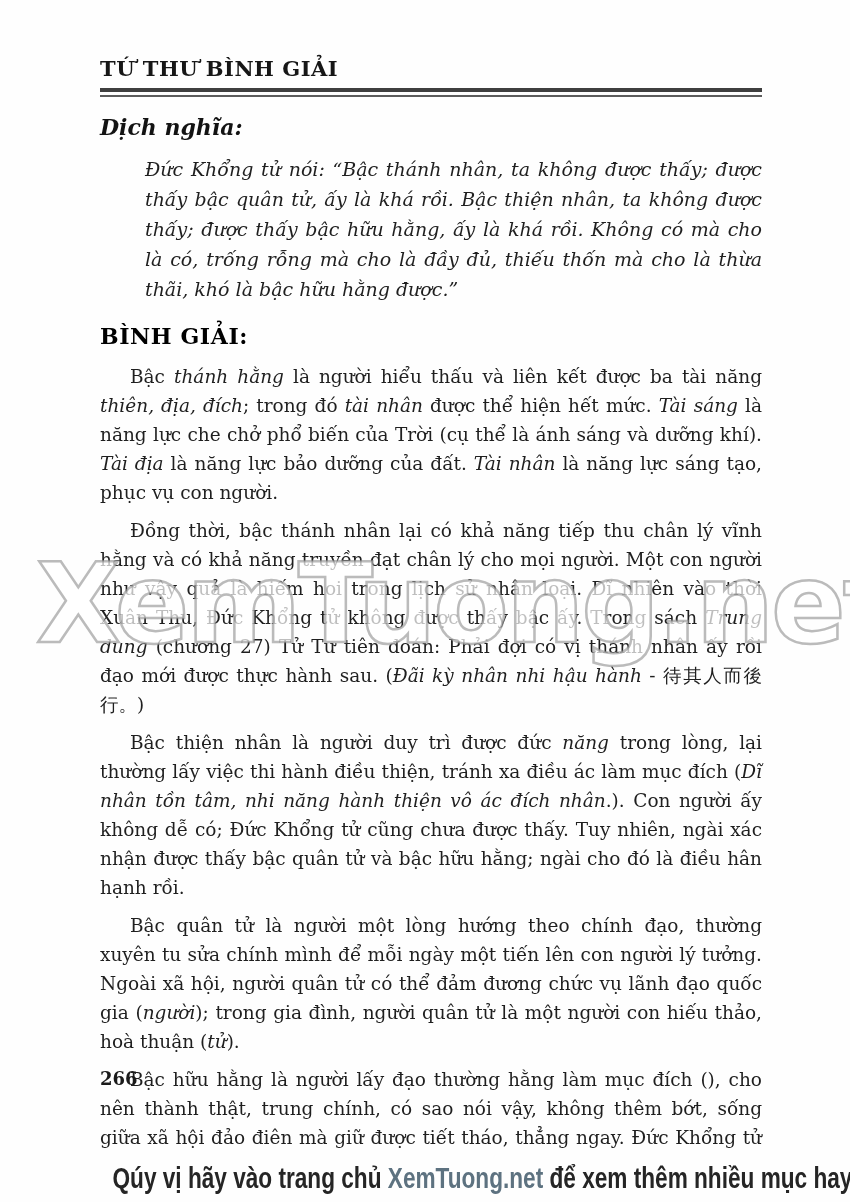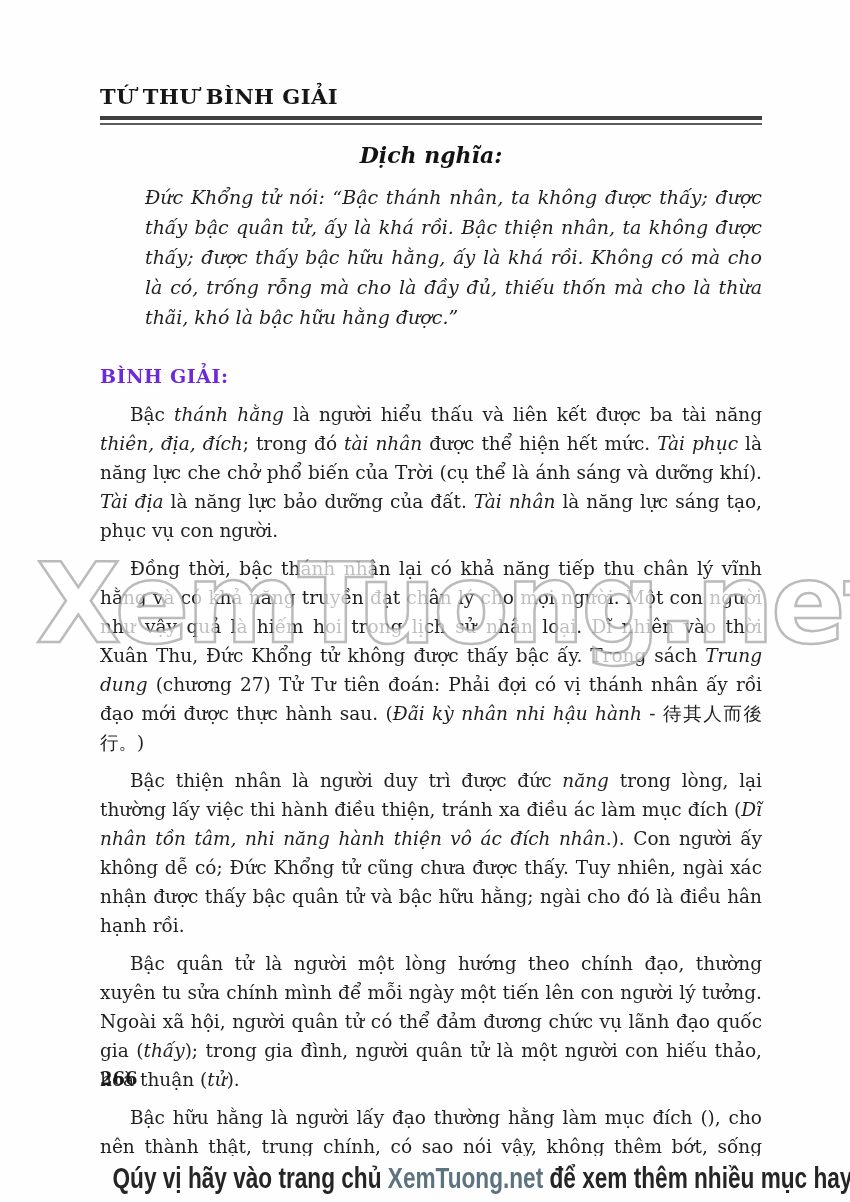--- a/index.html
+++ b/index.html
@@ -10,21 +10,21 @@
     overflow: hidden;
     font-family: "DejaVu Serif", serif;
     color: #1f1f1f;
   }
   .page-content {
     position: absolute;
     left: 100px; top: 0;
     width: 662px;
   }
   .header-title {
-    margin-top: 84px;
+    margin-top: 56px;
     font-size: 21px;
     font-weight: bold;
     letter-spacing: 0.5px;
     color: #161616;
   }
   .header-rule {
     margin-top: 7px;
     height: 3px;
     border-top: 4px solid #3f3f3f;
     border-bottom: 2px solid #5c5c5c;
@@ -35,28 +35,27 @@
     font-size: 19px;
     line-height: 30px;
     text-align: justify;
   }
   .heading-italic {
     margin-top: 17px;
     font-size: 22px;
     font-weight: bold;
     font-style: italic;
     color: #131313;
-    text-align: center;
   }
   .heading-caps {
-    margin-top: 33px;
-    font-size: 19px;
+    margin-top: 19px;
+    font-size: 22px;
     font-weight: bold;
     letter-spacing: 0.6px;
-    color: #6d28d9;
+    color: #000000;
   }
   p.body-para {
     margin: 9px 0 0 0;
     font-size: 18.5px;
     line-height: 29px;
     text-align: justify;
     text-indent: 30px;
   }
   p.body-para.first { margin-top: 13px; }
   .page-number {
@@ -110,24 +109,24 @@
   <div class="header-title">TỨ THƯ BÌNH GIẢI</div>
   <div class="header-rule"></div>
 
 
   <div class="heading-italic">Dịch nghĩa:</div>
 
   <div class="quote-block">Đức Khổng tử nói: “Bậc thánh nhân, ta không được thấy; được thấy bậc quân tử, ấy là khá rồi. Bậc thiện nhân, ta không được thấy; được thấy bậc hữu hằng, ấy là khá rồi. Không có mà cho là có, trống rỗng mà cho là đầy đủ, thiếu thốn mà cho là thừa thãi, khó là bậc hữu hằng được.”</div>
 
   <div class="heading-caps">BÌNH GIẢI:</div>
 
-  <p class="body-para first">Bậc <i>thánh hằng</i> là người hiểu thấu và liên kết được ba tài năng <i>thiên, địa, đích</i>; trong đó <i>tài nhân</i> được thể hiện hết mức. <i>Tài phục</i> là năng lực che chở phổ biến của Trời (cụ thể là ánh sáng và dưỡng khí). <i>Tài địa</i> là năng lực bảo dưỡng của đất. <i>Tài nhân</i> là năng lực sáng tạo, phục vụ con người.</p>
+  <p class="body-para first">Bậc <i>thánh hằng</i> là người hiểu thấu và liên kết được ba tài năng <i>thiên, địa, đích</i>; trong đó <i>tài nhân</i> được thể hiện hết mức. <i>Tài sáng</i> là năng lực che chở phổ biến của Trời (cụ thể là ánh sáng và dưỡng khí). <i>Tài địa</i> là năng lực bảo dưỡng của đất. <i>Tài nhân</i> là năng lực sáng tạo, phục vụ con người.</p>
   <p class="body-para">Đồng thời, bậc thánh nhân lại có khả năng tiếp thu chân lý vĩnh hằng và có khả năng truyền đạt chân lý cho mọi người. Một con người như vậy quả là hiếm hoi trong lịch sử nhân loại. Dĩ nhiên vào thời Xuân Thu, Đức Khổng tử không được thấy bậc ấy. Trong sách <i>Trung dung</i> (chương 27) Tử Tư tiên đoán: Phải đợi có vị thánh nhân ấy rồi đạo mới được thực hành sau. (<i>Đãi kỳ nhân nhi hậu hành</i> - 待其人而後行。)</p>
   <p class="body-para">Bậc thiện nhân là người duy trì được đức <i>năng</i> trong lòng, lại thường lấy việc thi hành điều thiện, tránh xa điều ác làm mục đích (<i>Dĩ nhân tồn tâm, nhi năng hành thiện vô ác đích nhân</i>.). Con người ấy không dễ có; Đức Khổng tử cũng chưa được thấy. Tuy nhiên, ngài xác nhận được thấy bậc quân tử và bậc hữu hằng; ngài cho đó là điều hân hạnh rồi.</p>
-  <p class="body-para">Bậc quân tử là người một lòng hướng theo chính đạo, thường xuyên tu sửa chính mình để mỗi ngày một tiến lên con người lý tưởng. Ngoài xã hội, người quân tử có thể đảm đương chức vụ lãnh đạo quốc gia (<i>thấy</i>); trong gia đình, người quân tử là một người con hiếu thảo, hoà thuận (<i>tử</i>).</p>
+  <p class="body-para">Bậc quân tử là người một lòng hướng theo chính đạo, thường xuyên tu sửa chính mình để mỗi ngày một tiến lên con người lý tưởng. Ngoài xã hội, người quân tử có thể đảm đương chức vụ lãnh đạo quốc gia (<i>người</i>); trong gia đình, người quân tử là một người con hiếu thảo, hoà thuận (<i>tử</i>).</p>
   <p class="body-para">Bậc hữu hằng là người lấy đạo thường hằng làm mục đích (), cho nên thành thật, trung chính, có sao nói vậy, không thêm bớt, sống giữa xã hội đảo điên mà giữ được tiết tháo, thẳng ngay. Đức Khổng tử giảng rõ: Người không có khả năng mà nhận mình có, không hiểu biết mà tự cho rằng biết đầy đủ, thiếu sót đủ điều mà tự cho rằng mình thừa thãi; người ấy là loại hữu danh vô thực, giả dối, khoác lác (thùng rỗng kêu to),</p>
 </div>
 
 <div class="page-number">266</div>
 
 <div class="watermark">XemTuong.net</div>
 
 <div class="footer-bar">
   <div class="footer-inner">
     <span style="color: rgb(37, 37, 37);">Qúy vị hãy vào trang chủ </span><span style="color: rgb(93, 114, 128);">XemTuong.net</span><span style="color: rgb(37, 37, 37);"> để xem thêm nhiều mục hay khác</span>

